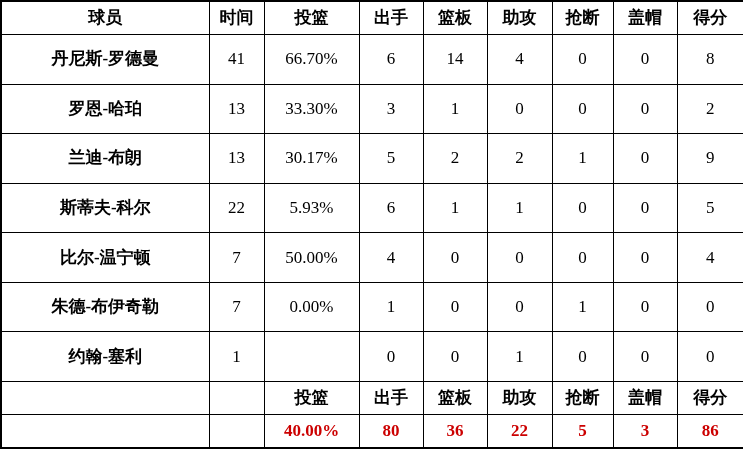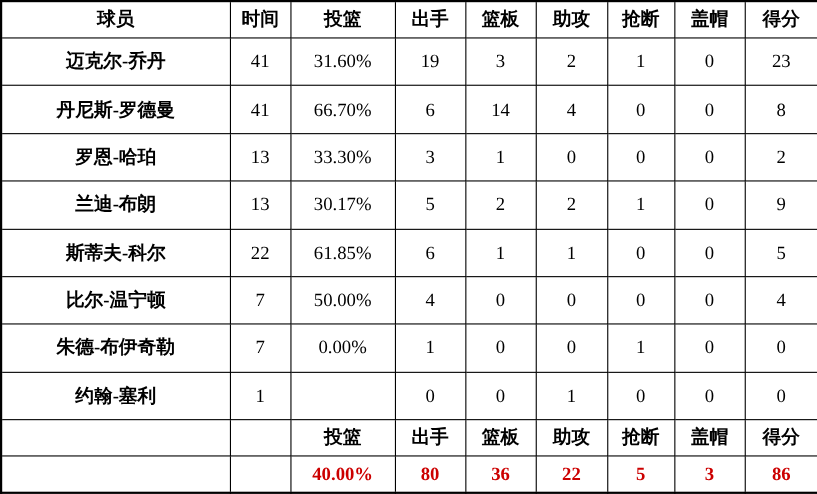--- a/index.html
+++ b/index.html
@@ -66,31 +66,20 @@
         <th class="header-cell">出手</th>
         <th class="header-cell">篮板</th>
         <th class="header-cell">助攻</th>
         <th class="header-cell">抢断</th>
         <th class="header-cell">盖帽</th>
         <th class="header-cell">得分</th>
       </tr>
   </thead>
   <tbody>
       <tr>
-        <td class="player-name-cell">迈克尔-乔丹</td>
-        <td class="stat-cell">41</td>
-        <td class="stat-cell">31.60%</td>
-        <td class="stat-cell">19</td>
-        <td class="stat-cell">3</td>
-        <td class="stat-cell">2</td>
-        <td class="stat-cell">1</td>
-        <td class="stat-cell">0</td>
-        <td class="stat-cell">23</td>
-      </tr>
-      <tr>
         <td class="player-name-cell">丹尼斯-罗德曼</td>
         <td class="stat-cell">41</td>
         <td class="stat-cell">66.70%</td>
         <td class="stat-cell">6</td>
         <td class="stat-cell">14</td>
         <td class="stat-cell">4</td>
         <td class="stat-cell">0</td>
         <td class="stat-cell">0</td>
         <td class="stat-cell">8</td>
       </tr>
@@ -112,21 +101,21 @@
         <td class="stat-cell">5</td>
         <td class="stat-cell">2</td>
         <td class="stat-cell">2</td>
         <td class="stat-cell">1</td>
         <td class="stat-cell">0</td>
         <td class="stat-cell">9</td>
       </tr>
       <tr>
         <td class="player-name-cell">斯蒂夫-科尔</td>
         <td class="stat-cell">22</td>
-        <td class="stat-cell">61.85%</td>
+        <td class="stat-cell">5.93%</td>
         <td class="stat-cell">6</td>
         <td class="stat-cell">1</td>
         <td class="stat-cell">1</td>
         <td class="stat-cell">0</td>
         <td class="stat-cell">0</td>
         <td class="stat-cell">5</td>
       </tr>
       <tr>
         <td class="player-name-cell">比尔-温宁顿</td>
         <td class="stat-cell">7</td>

